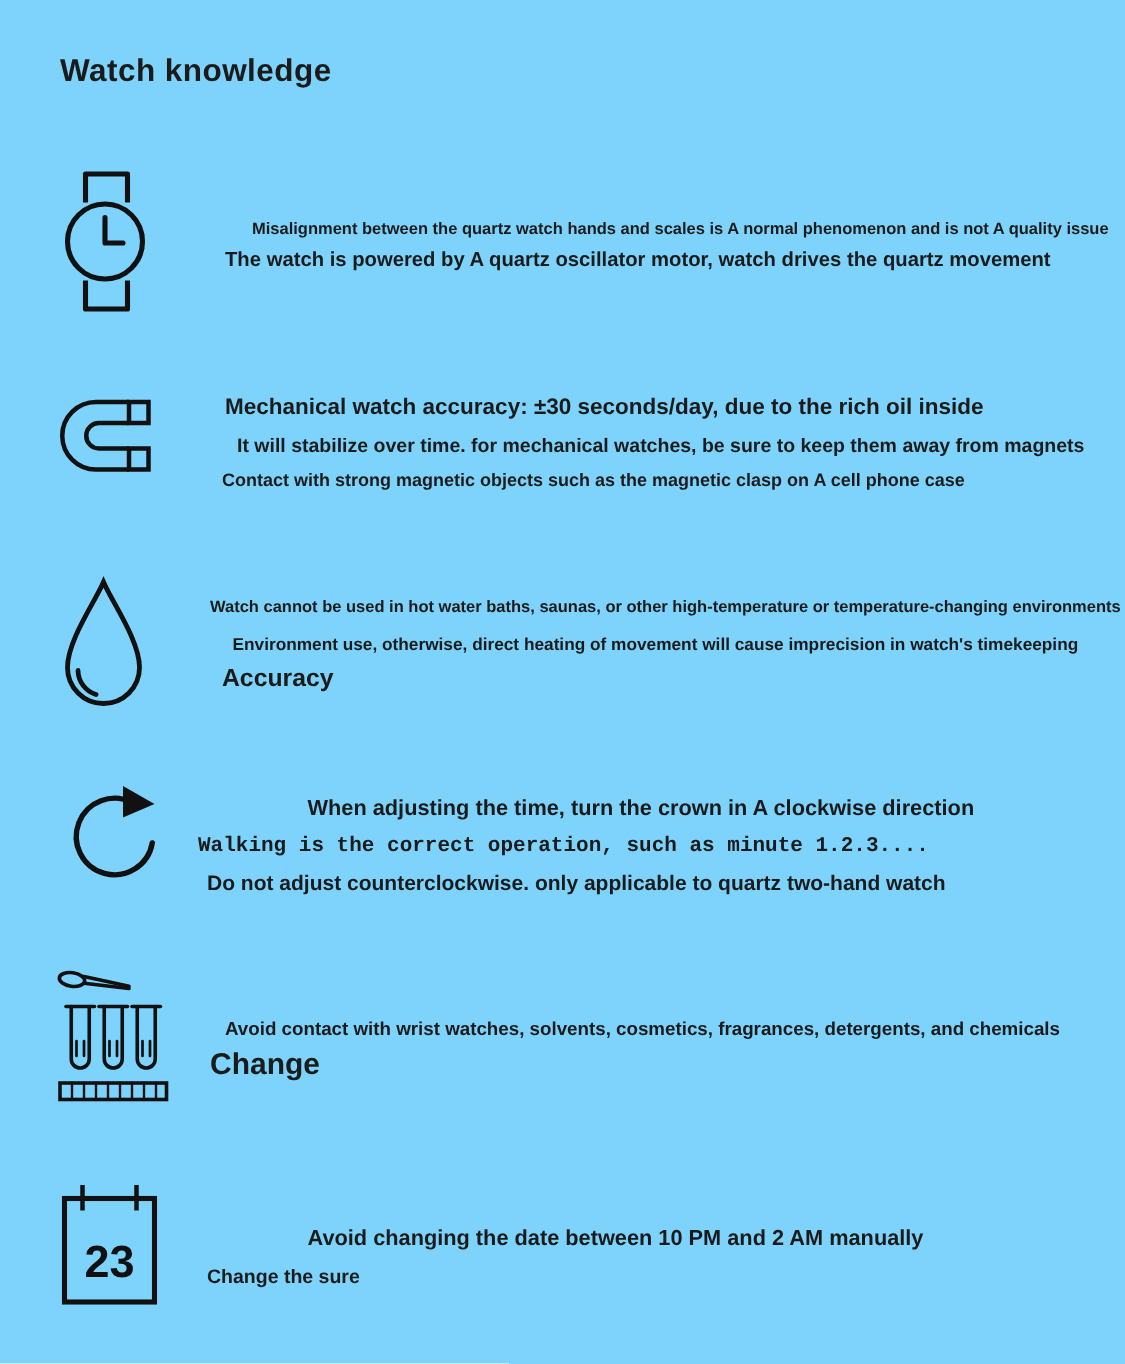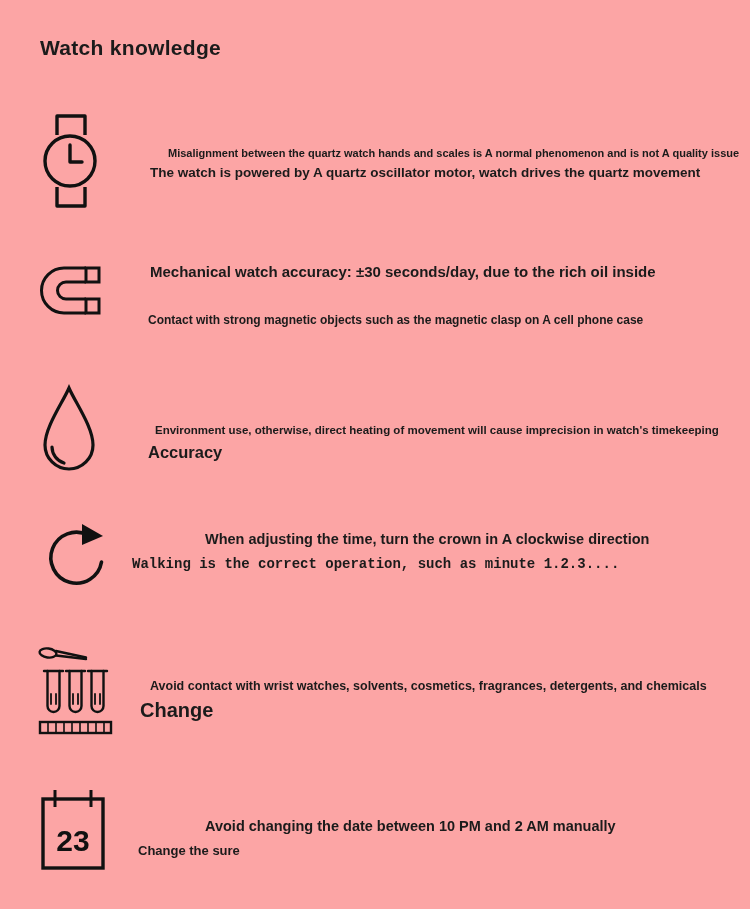--- a/index.html
+++ b/index.html
@@ -1,18 +1,18 @@
 <!DOCTYPE html>
 <html><head>
 <meta charset="utf-8">
 <style>
   * { margin:0; padding:0; box-sizing:border-box; }
   html,body { background:#ffffff; }
   body { font-family:"Liberation Sans", sans-serif; color:#1b1b1b; }
-  .page { position:relative; width:750px; height:909px; background:#fca5a5; overflow:hidden; }
+  .page { position:relative; width:750px; height:909px; background:#7dd3fc; overflow:hidden; }
   .title { position:absolute; left:40px; top:36px; font-size:21px; font-weight:700; letter-spacing:0.3px; white-space:nowrap; }
   .icon-box { position:absolute; }
   .icon-box svg { display:block; width:100%; height:100%; }
   .line { position:absolute; white-space:nowrap; font-weight:700; color:#1b1b1b; line-height:1.2; }
   .w6 { font-weight:600; }
 </style>
 </head>
 <body>
 
 <div class="page">
@@ -32,39 +32,42 @@
 
   <div class="icon-box" style="left:40px; top:264px; width:64px; height:58px;">
     <svg viewBox="0 0 64 58" fill="none" stroke="#111111" stroke-width="3" stroke-linejoin="miter">
       <path d="M46 4 H24 a22.5 22.5 0 0 0 0 45 H46"></path>
       <path d="M46 18 H26 a8.5 8.5 0 0 0 0 17 H46"></path>
       <rect x="46" y="4" width="13" height="14"></rect>
       <rect x="46" y="35" width="13" height="14"></rect>
     </svg>
   </div>
   <div class="line" style="left:150px; top:263px; font-size:15px;">Mechanical watch accuracy: ±30 seconds/day, due to the rich oil inside</div>
+  <div class="line w6" style="left:158px; top:289px; font-size:13px;">It will stabilize over time. for mechanical watches, be sure to keep them away from magnets</div>
   <div class="line w6" style="left:148px; top:313px; font-size:12px;">Contact with strong magnetic objects such as the magnetic clasp on A cell phone case</div>
 
   <div class="icon-box" style="left:40px; top:382px; width:58px; height:95px;">
     <svg viewBox="0 0 58 95" fill="none" stroke="#111111" stroke-width="3.2" stroke-linecap="round">
       <path d="M29 6 C23 20 5 45 5 63 a24 24 0 0 0 48 0 C53 45 35 20 29 6 Z"></path>
       <path d="M12 65 a17 17 0 0 0 12 16"></path>
     </svg>
   </div>
+  <div class="line" style="left:140px; top:399px; font-size:11px;">Watch cannot be used in hot water baths, saunas, or other high-temperature or temperature-changing environments</div>
   <div class="line" style="left:155px; top:424px; font-size:11.5px;">Environment use, otherwise, direct heating of movement will cause imprecision in watch's timekeeping</div>
   <div class="line" style="left:148px; top:443px; font-size:16.5px;">Accuracy</div>
 
   <div class="icon-box" style="left:42px; top:522px; width:64px; height:73px;">
     <svg viewBox="0 0 64 73" fill="none">
       <path d="M46 13 A25.5 25.5 0 1 0 59.5 40" stroke="#111111" stroke-width="3.6" stroke-linecap="round"></path>
       <path d="M40 2 L61 14 L40 23 Z" fill="#111111" stroke="none"></path>
     </svg>
   </div>
   <div class="line" style="left:205px; top:531px; font-size:14.5px;">When adjusting the time, turn the crown in A clockwise direction</div>
   <div class="line" style="left:132px; top:556px; font-size:14px;font-family:Liberation Mono, monospace;">Walking is the correct operation, such as minute 1.2.3....</div>
+  <div class="line" style="left:138px; top:580px; font-size:14px;">Do not adjust counterclockwise. only applicable to quartz two-hand watch</div>
 
   <div class="icon-box" style="left:36px; top:644px; width:78px; height:100px;">
     <svg viewBox="0 0 78 100" fill="none" stroke="#111111" stroke-width="2.4" stroke-linecap="round">
 
       <ellipse cx="12" cy="9" rx="8.5" ry="4.5" transform="rotate(8 12 9)"></ellipse>
       <path d="M20 7 L50 13.5"></path>
       <path d="M20 11.5 L50 15"></path>
 
       <path d="M8 27 H27"></path>
         <path d="M30 27 H49"></path>

